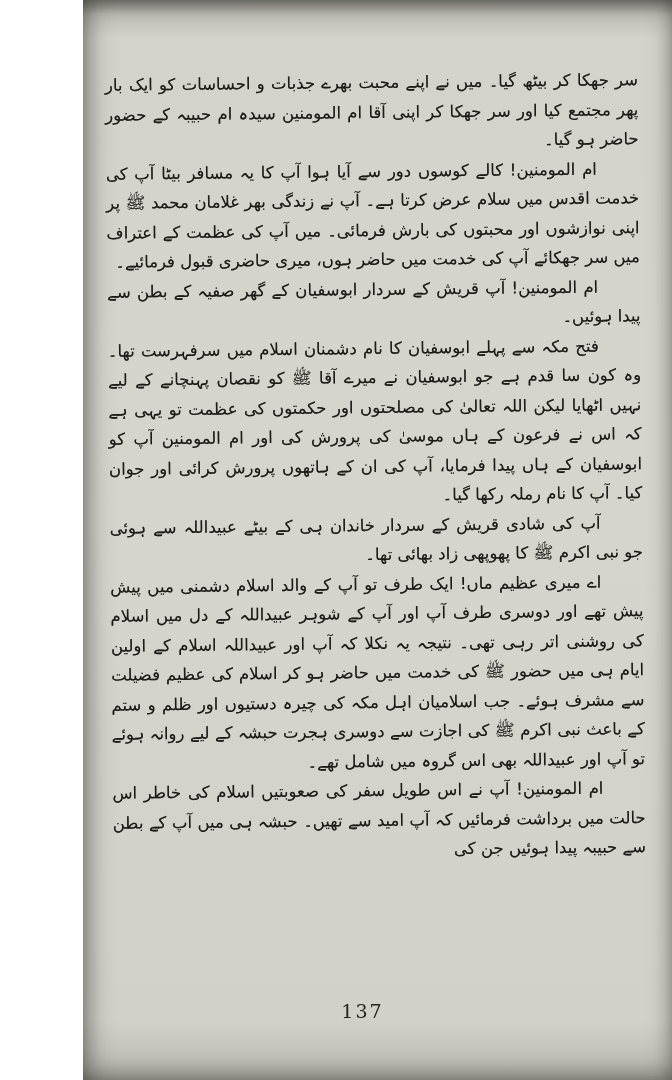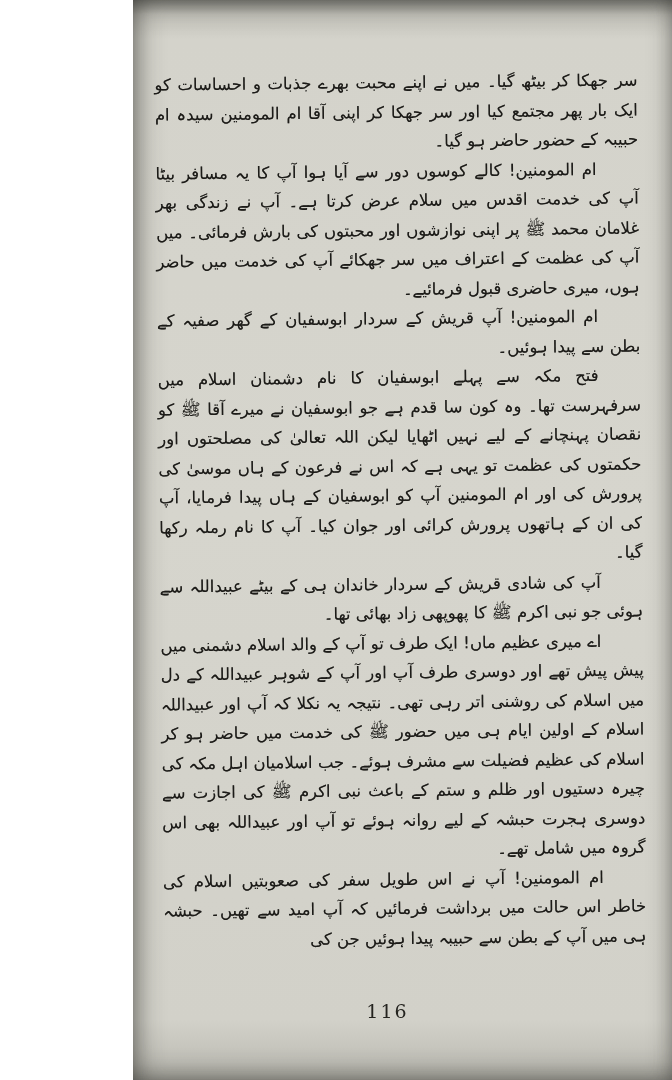--- a/index.html
+++ b/index.html
@@ -7,21 +7,21 @@
     padding: 0;
     width: 672px;
     height: 1080px;
     overflow: hidden;
     font-family: "DejaVu Sans", sans-serif;
   }
 
   
   .scan-page {
     position: relative;
-    width: 539px;
+    width: 589px;
     height: 1080px;
     background:
       linear-gradient(180deg, #9a9a93 0px, #c6c5bd 14px, #d4d3cb 40px, #d6d5cd 520px, #d2d1c9 1020px, #b9b8b0 1080px),
       #d4d3cb;
     box-sizing: border-box;
   }
   .scan-page::before {
     
     content: "";
     position: absolute;
@@ -76,15 +76,15 @@
   <div class="text-block">
     <p>سر جھکا کر بیٹھ گیا۔ میں نے اپنے محبت بھرے جذبات و احساسات کو ایک بار پھر مجتمع کیا اور سر جھکا کر اپنی آقا ام المومنین سیدہ ام حبیبہ کے حضور حاضر ہو گیا۔</p>
     <p class="indent">ام المومنین! کالے کوسوں دور سے آیا ہوا آپ کا یہ مسافر بیٹا آپ کی خدمت اقدس میں سلام عرض کرتا ہے۔ آپ نے زندگی بھر غلامان محمد ﷺ پر اپنی نوازشوں اور محبتوں کی بارش فرمائی۔ میں آپ کی عظمت کے اعتراف میں سر جھکائے آپ کی خدمت میں حاضر ہوں، میری حاضری قبول فرمائیے۔</p>
     <p class="indent">ام المومنین! آپ قریش کے سردار ابوسفیان کے گھر صفیہ کے بطن سے پیدا ہوئیں۔</p>
     <p class="indent">فتح مکہ سے پہلے ابوسفیان کا نام دشمنان اسلام میں سرفہرست تھا۔ وہ کون سا قدم ہے جو ابوسفیان نے میرے آقا ﷺ کو نقصان پہنچانے کے لیے نہیں اٹھایا لیکن اللہ تعالیٰ کی مصلحتوں اور حکمتوں کی عظمت تو یہی ہے کہ اس نے فرعون کے ہاں موسیٰ کی پرورش کی اور ام المومنین آپ کو ابوسفیان کے ہاں پیدا فرمایا، آپ کی ان کے ہاتھوں پرورش کرائی اور جوان کیا۔ آپ کا نام رملہ رکھا گیا۔</p>
     <p class="indent">آپ کی شادی قریش کے سردار خاندان ہی کے بیٹے عبیداللہ سے ہوئی جو نبی اکرم ﷺ کا پھوپھی زاد بھائی تھا۔</p>
     <p class="indent">اے میری عظیم ماں! ایک طرف تو آپ کے والد اسلام دشمنی میں پیش پیش تھے اور دوسری طرف آپ اور آپ کے شوہر عبیداللہ کے دل میں اسلام کی روشنی اتر رہی تھی۔ نتیجہ یہ نکلا کہ آپ اور عبیداللہ اسلام کے اولین ایام ہی میں حضور ﷺ کی خدمت میں حاضر ہو کر اسلام کی عظیم فضیلت سے مشرف ہوئے۔ جب اسلامیان اہل مکہ کی چیرہ دستیوں اور ظلم و ستم کے باعث نبی اکرم ﷺ کی اجازت سے دوسری ہجرت حبشہ کے لیے روانہ ہوئے تو آپ اور عبیداللہ بھی اس گروہ میں شامل تھے۔</p>
     <p class="indent">ام المومنین! آپ نے اس طویل سفر کی صعوبتیں اسلام کی خاطر اس حالت میں برداشت فرمائیں کہ آپ امید سے تھیں۔ حبشہ ہی میں آپ کے بطن سے حبیبہ پیدا ہوئیں جن کی</p>
   </div>
 
-  <div class="page-number">116</div>
+  <div class="page-number">137</div>
 
 </div>
 
 </body></html>

